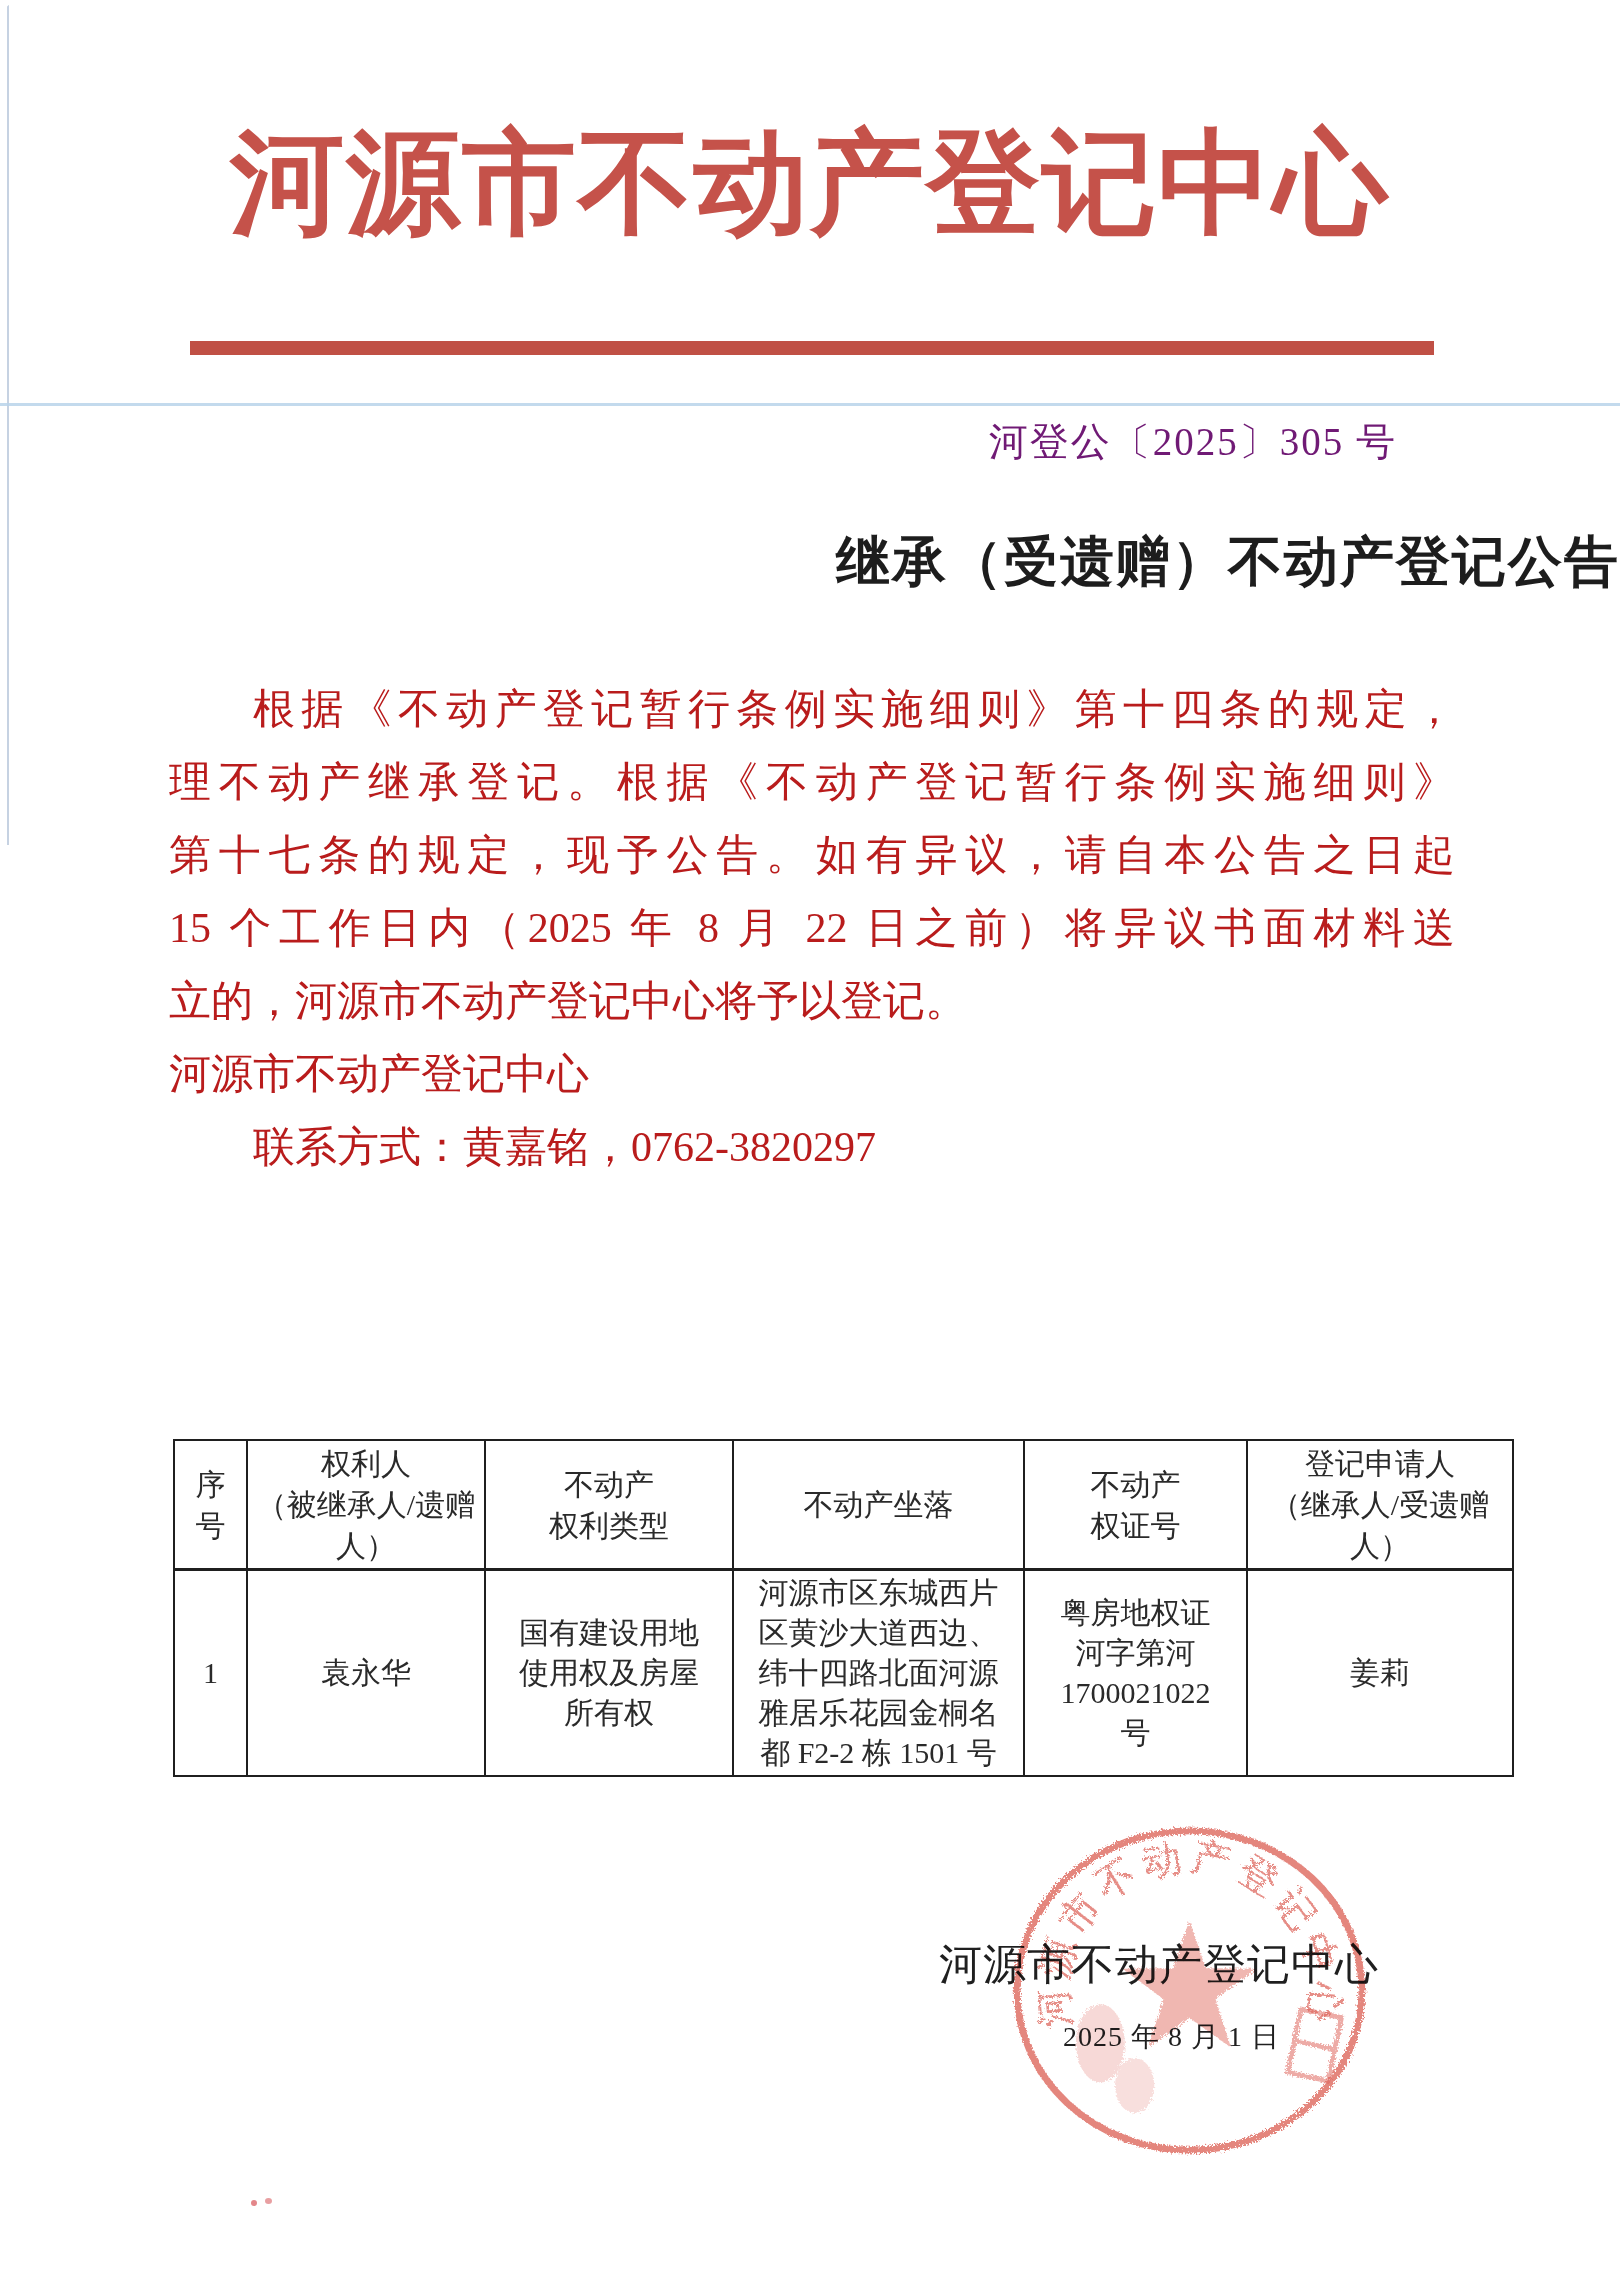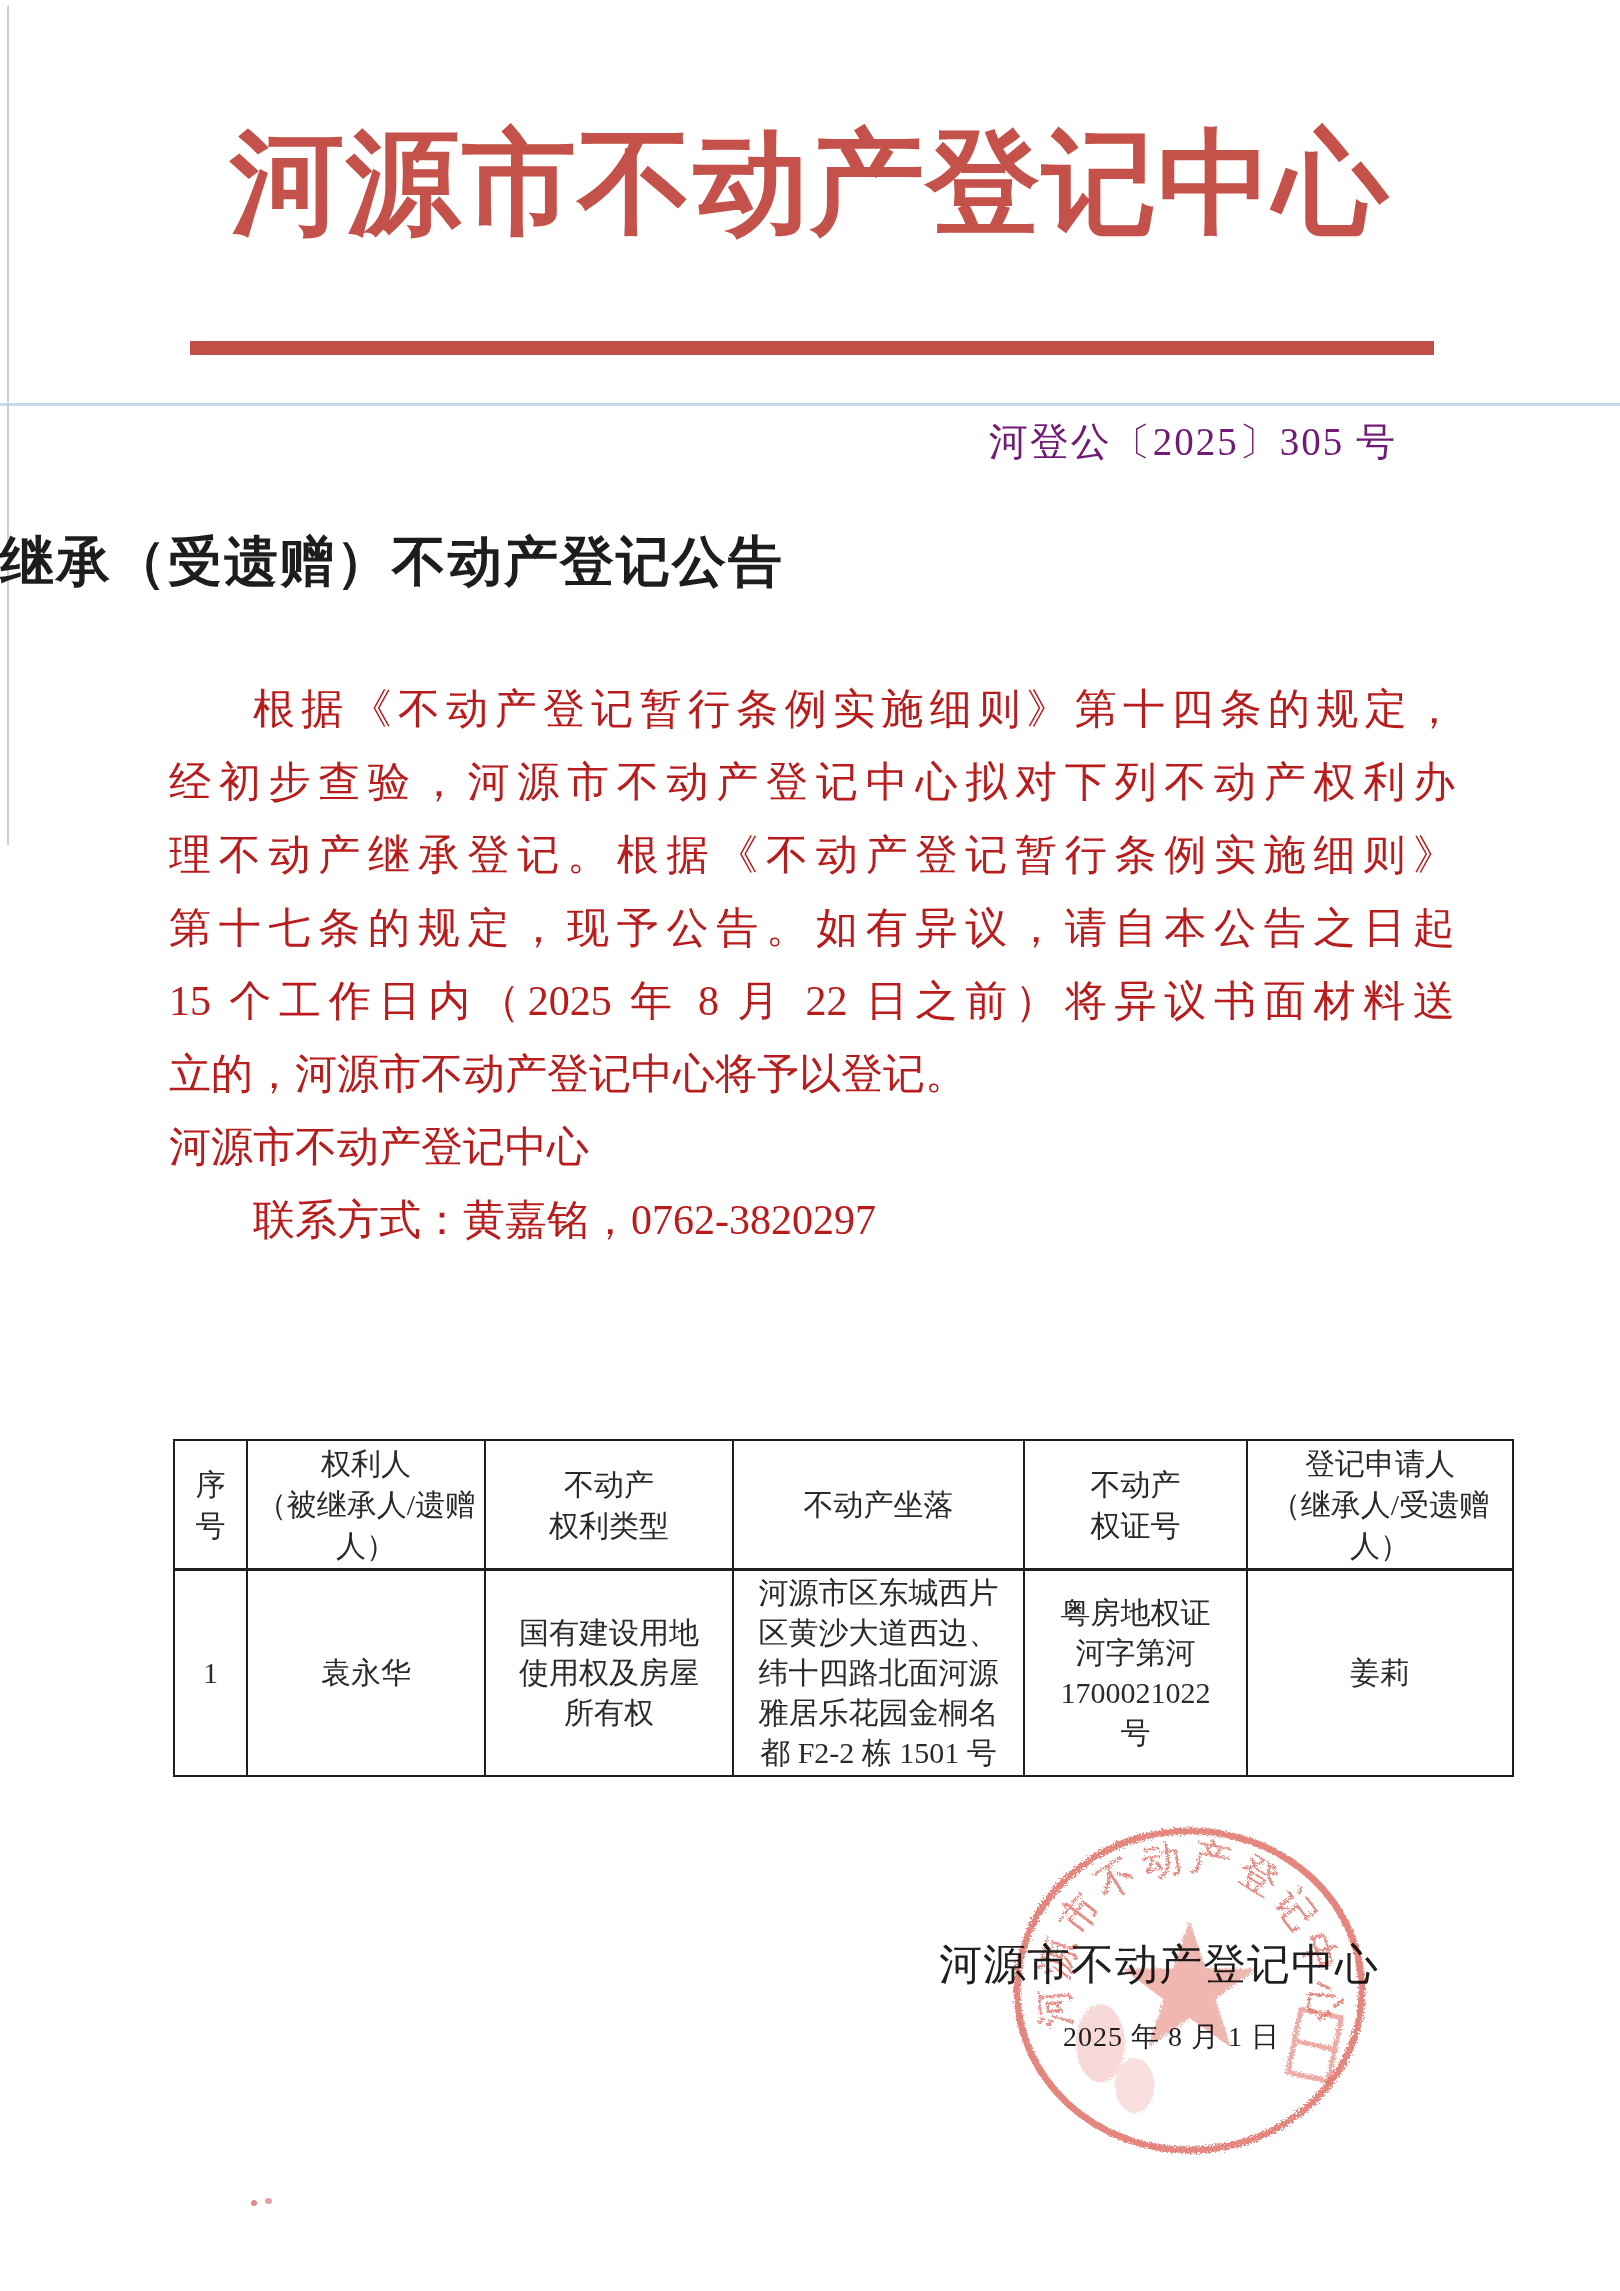--- a/index.html
+++ b/index.html
@@ -40,21 +40,21 @@
   }
 
   .doc-number {
     position: absolute; top: 416px; right: 223px;
     font-size: 39px; line-height: 51px; color: #701a75; letter-spacing: 2px;
     white-space: nowrap;
   }
 
   .doc-title {
     position: absolute; left: 0; right: 0; top: 523px; margin: 0;
-    text-align: left;
+    text-align: right;
     font-size: 54px; line-height: 78px; font-weight: 700;
     color: #1d1d1d; letter-spacing: 2px; white-space: nowrap;
   }
 
   
   .body-text {
     position: absolute; left: 169px; top: 673px; width: 1286px;
     font-size: 42px; color: #b91c1c;
   }
   .body-text .line { height: 73px; line-height: 73px; white-space: nowrap; }
@@ -116,21 +116,20 @@
   <div class="red-bar"></div>
 
   <div class="scan-line-blue"></div>
 
   <div class="doc-number">河登公〔2025〕305 号</div>
 
   <h1 class="doc-title">继承（受遗赠）不动产登记公告</h1>
 
   <div class="body-text">
     <div class="line indent jl">根据《不动产登记暂行条例实施细则》第十四条的规定，</div>
-    <div class="line jl">经初步查验，河源市不动产登记中心拟对下列不动产权利办</div>
     <div class="line jl">理不动产继承登记。根据《不动产登记暂行条例实施细则》</div>
     <div class="line jl">第十七条的规定，现予公告。如有异议，请自本公告之日起</div>
     <div class="line jl">15 个工作日内（2025 年 8 月 22 日之前）将异议书面材料送</div>
     <div class="line">立的，河源市不动产登记中心将予以登记。</div>
     <div class="line">河源市不动产登记中心</div>
     <div class="line indent">联系方式：黄嘉铭，0762-3820297</div>
   </div>
 
   <table class="info-table">
     <colgroup>

